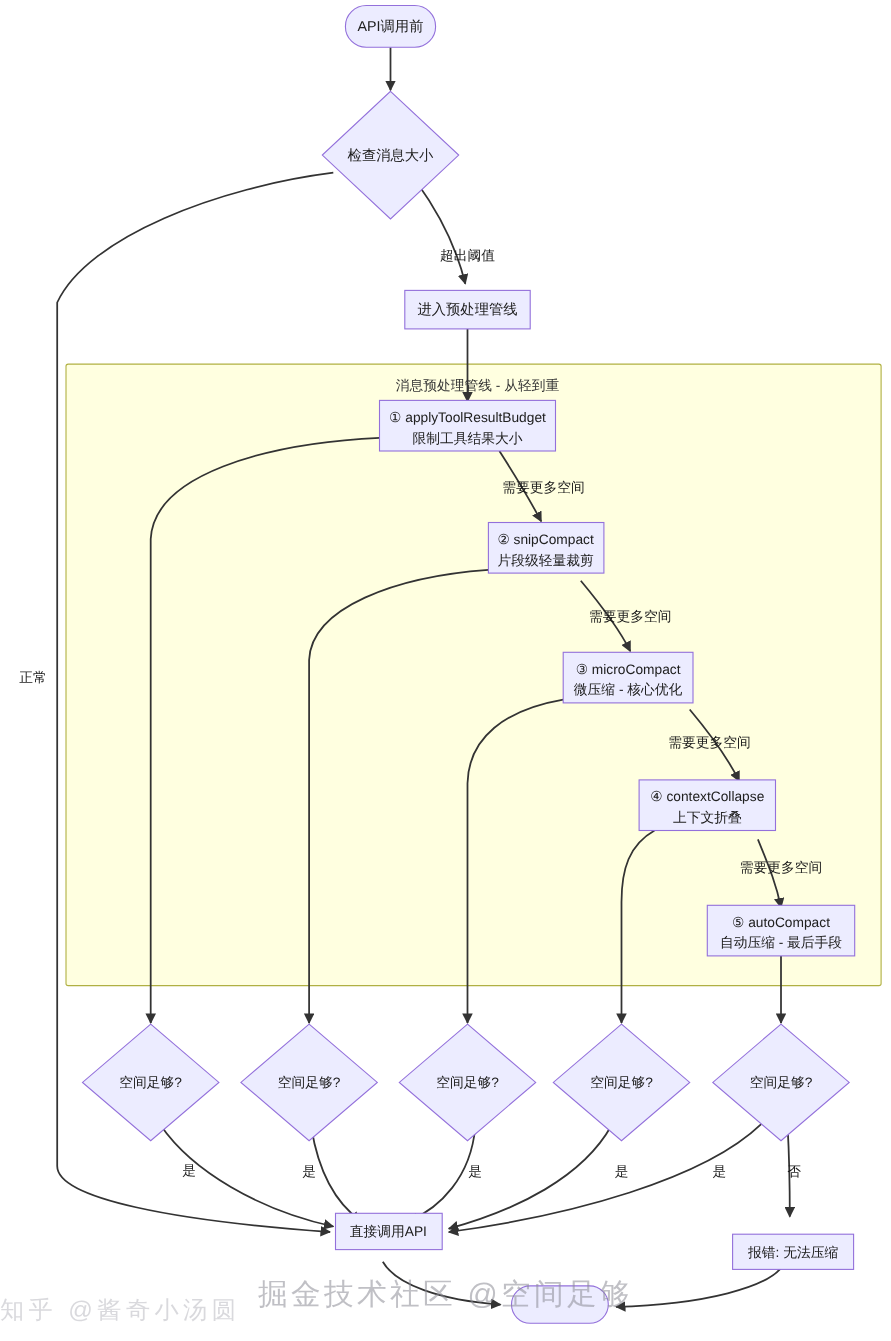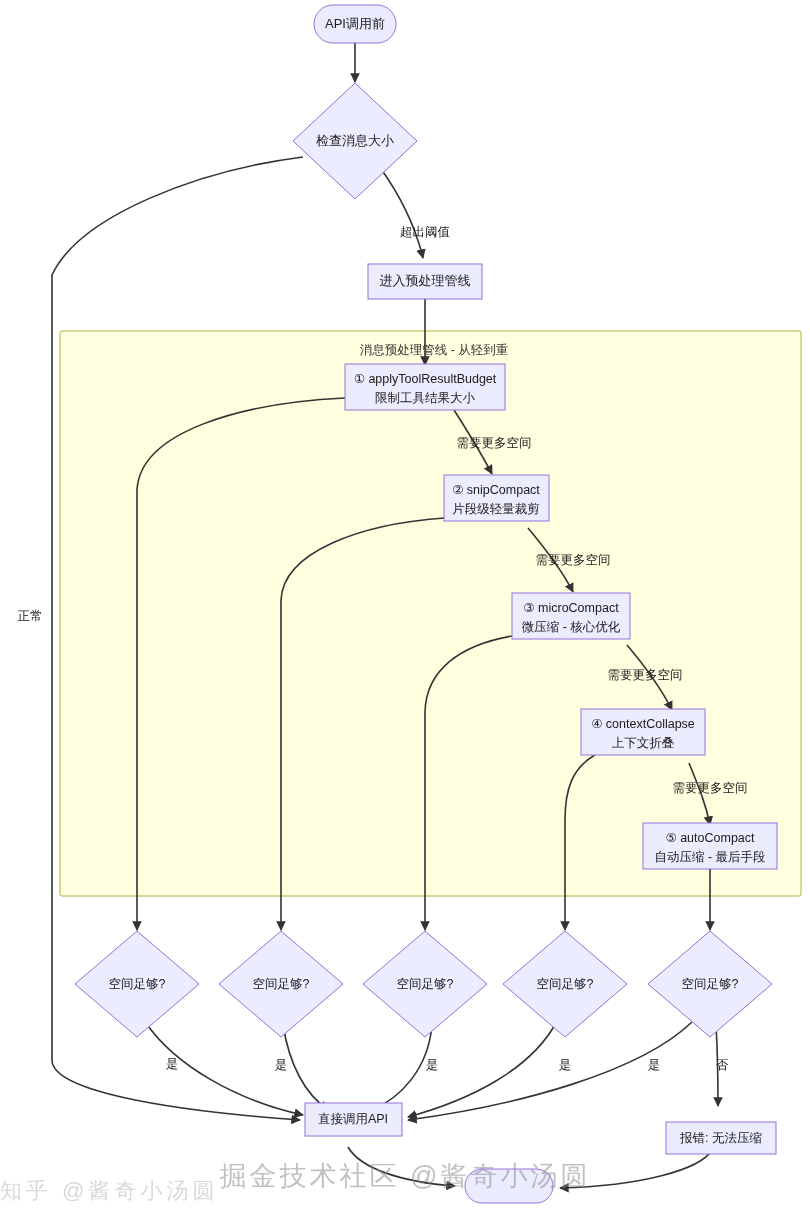--- a/index.html
+++ b/index.html
@@ -262,14 +262,14 @@
   </g>
 
   <g>
     <rect class="node-stadium" x="465" y="1169" width="88" height="34" rx="17" ry="17"></rect>
     <text class="node-label node-label-sm" x="509" y="1186"></text>
   </g>
 
 </svg>
 </div>
 
-<div class="watermark">掘金技术社区 @酱奇小汤圆</div>
+<div class="watermark">掘金技术社区 @空间足够</div>
 <div class="watermark-2">知乎 @酱奇小汤圆</div>
 
 </body></html>

